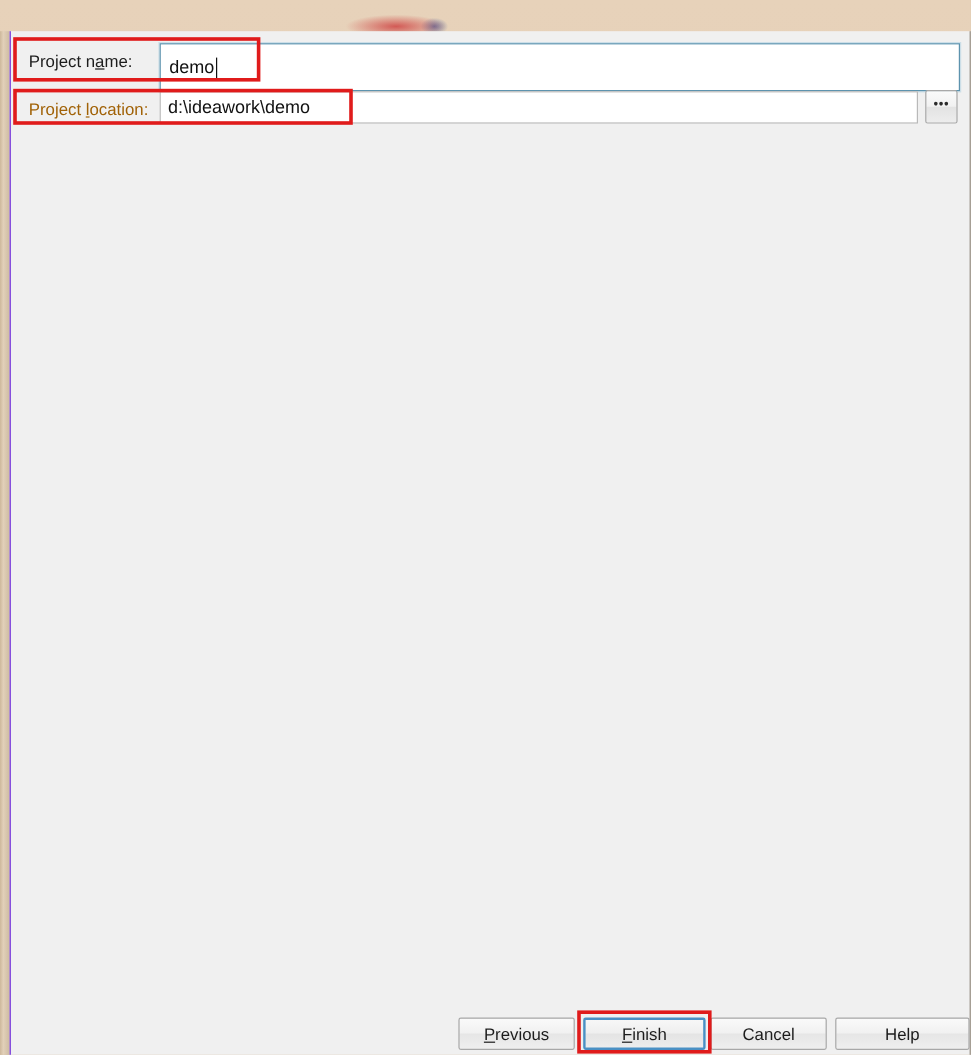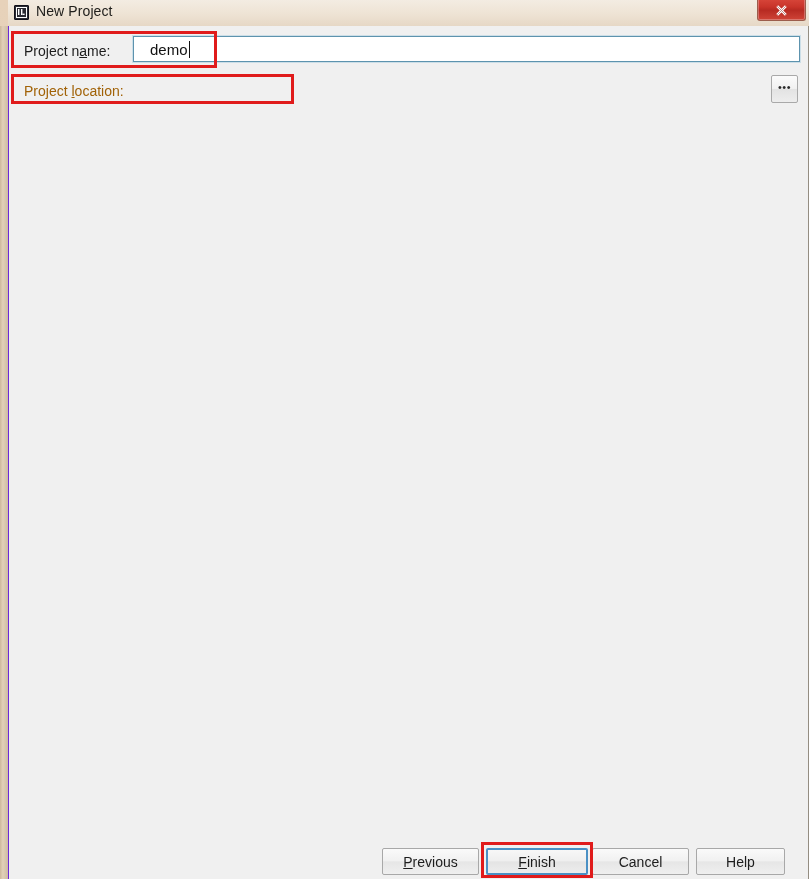--- a/index.html
+++ b/index.html
@@ -103,27 +103,27 @@
   #name-label {
     position: absolute;
     left: 15px; top: 9px;
     font-size: 14px;
     color: #1c1c1c;
     white-space: nowrap;
   }
   #name-input {
     position: absolute;
     left: 124px; top: 2px;
-    width: 667px; height: 26px;
+    width: 667px; height: 40px;
     box-sizing: border-box;
     background: #ffffff;
     border: 1px solid #5d93ae;
     box-shadow: 0 0 0 1px rgba(160,200,220,.45);
     display: flex; align-items: center;
-    padding-left: 16px;
+    padding-left: 7px;
   }
   #name-input-value {
     font-size: 15px;
     color: #111111;
     white-space: nowrap;
   }
   #name-caret {
     display: inline-block;
     width: 1px;
     height: 17px;
@@ -204,65 +204,50 @@
     font-size: 14px;
     color: #1c1c1c;
     display: flex; align-items: center; justify-content: center;
     white-space: nowrap;
   }
   #btn-previous { left: 373px; width: 97px; }
   #btn-finish   { left: 477px; width: 102px;
                   border: 2px solid #4a90c4;
                   background: linear-gradient(180deg,#f7f7f7 0%, #efefef 46%, #e4e4e4 52%, #ededed 100%); }
   #btn-cancel   { left: 583px; width: 97px; text-align: right; }
-  #btn-help     { left: 687px; width: 89px; justify-content: center; }
+  #btn-help     { left: 687px; width: 112px; justify-content: center; }
 
   .mn { text-decoration: underline; text-underline-offset: 1px; }
 </style>
 </head>
 <body>
 
 <div id="desktop"></div>
 <div id="desktop-left-strip"></div>
 
 <div id="window">
 
-  <div id="titlebar">
-    <div id="win-icon">
-      <svg width="11" height="11" viewBox="0 0 11 11">
-        <rect x="0.5" y="0.5" width="10" height="10" fill="none" stroke="#ffffff" stroke-width="1"></rect>
-        <rect x="2" y="2" width="1.4" height="6" fill="#ffffff"></rect>
-        <rect x="5" y="2" width="1.4" height="6" fill="#ffffff"></rect>
-        <rect x="6.4" y="6.6" width="2.2" height="1.4" fill="#ffffff"></rect>
-      </svg>
-    </div>
-    <div id="win-title">New Project</div>
-
-    <div id="close-btn">
-      <svg width="13" height="13" viewBox="0 0 13 13">
-        <path d="M2.2 2.2 L10.8 10.8 M10.8 2.2 L2.2 10.8" stroke="#ffffff" stroke-width="2.6" stroke-linecap="butt"></path>
-        <path d="M2.2 2.2 L10.8 10.8 M10.8 2.2 L2.2 10.8" stroke="#7d1a14" stroke-width="0.9" stroke-linecap="butt" opacity="0.55"></path>
-      </svg>
-    </div>
-  </div>
 
   <div id="dialog-body">
 
     <div id="name-row">
       <div id="name-label"><span>Project n</span><span class="mn">a</span><span>me:</span></div>
 
       <div id="name-input">
         <span id="name-input-value">demo</span>
           <span id="name-caret"></span>
       </div>
     </div>
 
     <div id="loc-row">
       <div id="loc-label"><span>Project </span><span class="mn">l</span><span>ocation:</span></div>
 
+      <div id="loc-input">
+        <span id="loc-input-value">d:\ideawork\demo</span>
+      </div>
 
       <div id="browse-btn">•••</div>
     </div>
 
     <div id="footer">
       <div class="btn" id="btn-previous">
           <span class="mn">P</span>
           <span>revious</span>
         </div>
 

